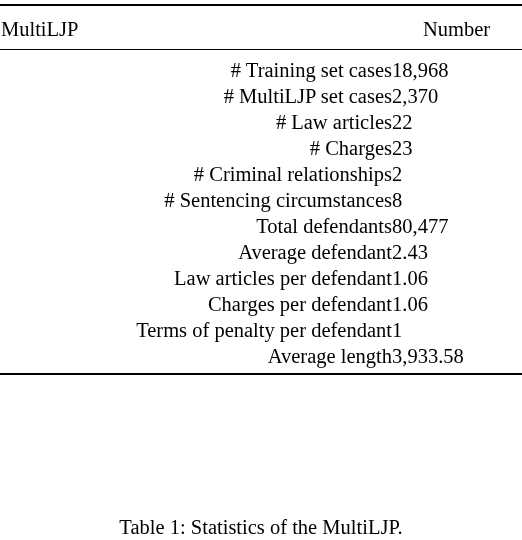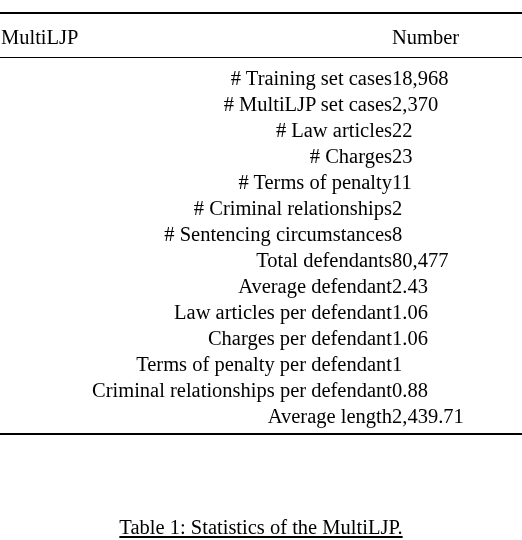--- a/index.html
+++ b/index.html
@@ -20,21 +20,21 @@
     position: relative;
     width: 522px;
     height: 540px;
     box-sizing: border-box;
   }
 
   
   .table-block {
     position: absolute;
     left: 0;
-    top: 12px;
+    top: 4px;
     width: 522px;
   }
 
   table.stats {
     width: 522px;
     border-collapse: collapse;
     table-layout: fixed;
     font-size: 20.5px;
     line-height: 26px;
   }
@@ -72,21 +72,21 @@
   }
   .rule-cell { padding: 0 !important; height: 0; }
 
   
   tr.header-row th {
     font-weight: normal;
     height: 38px;
     line-height: 38px;
   }
   th.th-label { text-align: left; padding-left: 1px !important; }
-  th.th-value { text-align: left; padding-right: 1px !important; }
+  th.th-value { text-align: center; padding-right: 1px !important; }
 
   
   .gap-after-toprule { height: 4px; }
   .gap-before-midrule { height: 1px; }
   .gap-after-midrule { height: 7px; }
   .gap-before-bottomrule { height: 4px; }
 
   tr.data-row td {
     height: 26px;
     line-height: 26px;
@@ -103,21 +103,20 @@
   
   .caption {
     position: absolute;
     left: 0;
     top: 514px;
     width: 522px;
     text-align: center;
     font-size: 20.5px;
     line-height: 26px;
     white-space: nowrap;
-    text-decoration: underline;
   }
 </style>
 </head>
 <body>
 
 <div id="page">
 
   <div class="table-block">
     <table class="stats">
       <colgroup>
@@ -168,24 +167,20 @@
         </tr>
         <tr class="data-row">
           <td class="cell-label"># Law articles</td>
           <td class="cell-value">22</td>
         </tr>
         <tr class="data-row">
           <td class="cell-label"># Charges</td>
           <td class="cell-value">23</td>
         </tr>
         <tr class="data-row">
-          <td class="cell-label"># Terms of penalty</td>
-          <td class="cell-value">11</td>
-        </tr>
-        <tr class="data-row">
           <td class="cell-label"># Criminal relationships</td>
           <td class="cell-value">2</td>
         </tr>
         <tr class="data-row">
           <td class="cell-label"># Sentencing circumstances</td>
           <td class="cell-value">8</td>
         </tr>
         <tr class="data-row">
           <td class="cell-label">Total defendants</td>
           <td class="cell-value">80,477</td>
@@ -200,26 +195,22 @@
         </tr>
         <tr class="data-row">
           <td class="cell-label">Charges per defendant</td>
           <td class="cell-value">1.06</td>
         </tr>
         <tr class="data-row">
           <td class="cell-label">Terms of penalty per defendant</td>
           <td class="cell-value">1</td>
         </tr>
         <tr class="data-row">
-          <td class="cell-label">Criminal relationships per defendant</td>
-          <td class="cell-value">0.88</td>
-        </tr>
-        <tr class="data-row">
           <td class="cell-label">Average length</td>
-          <td class="cell-value">2,439.71</td>
+          <td class="cell-value">3,933.58</td>
         </tr>
 
         <tr>
           <td class="rule-cell" colspan="2">
               <div class="gap-before-bottomrule"></div>
             </td>
         </tr>
         <tr>
           <td class="rule-cell" colspan="2">
               <div class="rule-bottom"></div>

